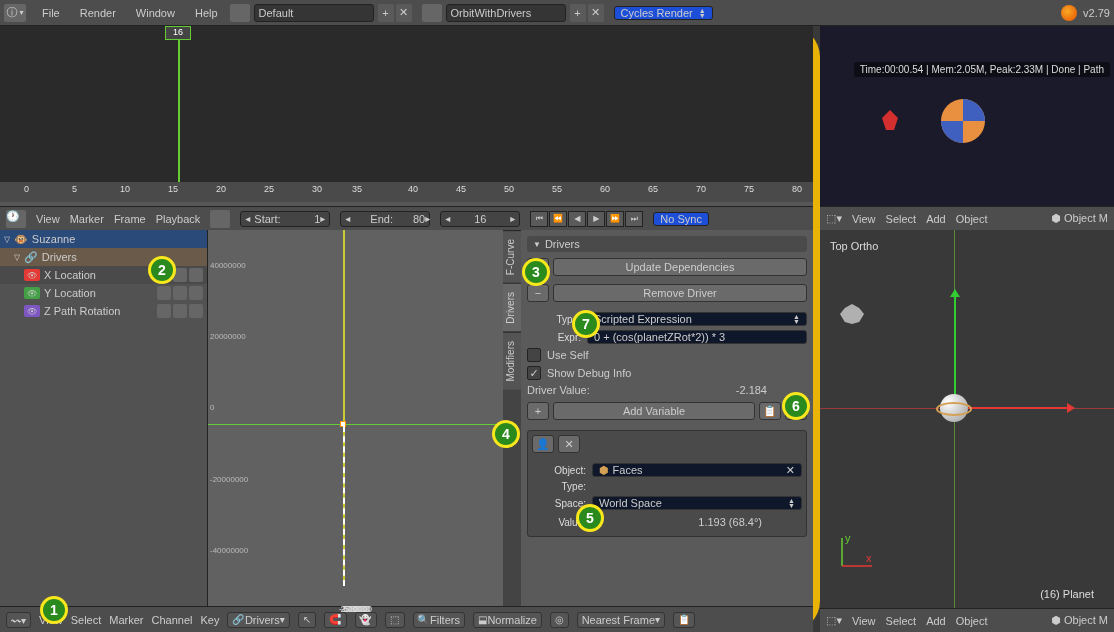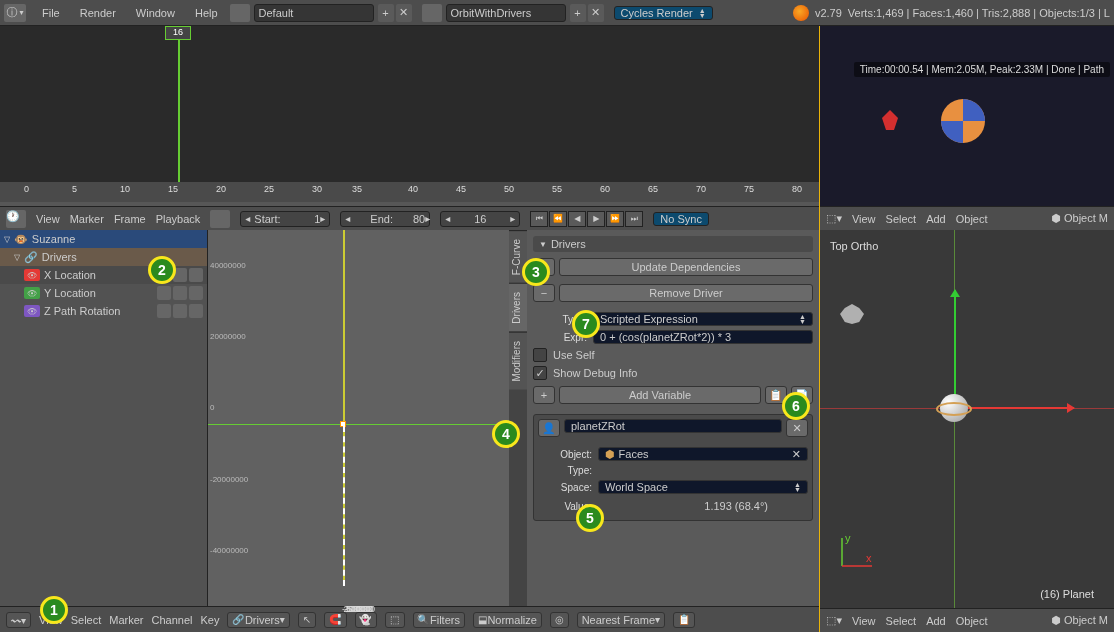--- a/index.html
+++ b/index.html
@@ -6,32 +6,32 @@
 body { background: #393939; width: 1114px; height: 632px; overflow: hidden; position: relative; }
 
 
 .top-bar { height: 26px; background: #4d4d4d; border-bottom: 1px solid #222; display: flex; align-items: center; padding: 0 4px; gap: 4px; }
 .top-bar .menu { padding: 0 8px; cursor: pointer; }
 .top-bar .info-btn { width: 22px; height: 18px; background: #666; border-radius: 2px; display: flex; align-items: center; justify-content: center; margin-right: 4px; }
 .top-bar .caret { font-size: 8px; margin-left: 2px; }
 .layout-field { background: #353535; border: 1px solid #222; border-radius: 3px; height: 18px; display: flex; align-items: center; padding: 0 4px; }
 .plus-x { display: flex; gap: 2px; }
 .plus-x .btn { width: 16px; height: 18px; background: #5a5a5a; border-radius: 2px; display: flex; align-items: center; justify-content: center; cursor: pointer; }
-.combo { background: #0c4a6e; border: 1px solid #222; border-radius: 3px; height: 14px; display: flex; align-items: center; padding: 0 6px; }
+.combo { background: #1d4ed8; border: 1px solid #222; border-radius: 3px; height: 14px; display: flex; align-items: center; padding: 0 6px; }
 .combo .up-down { font-size: 7px; line-height: 5px; margin-left: 6px; }
 .top-stats { margin-left: auto; display: flex; align-items: center; gap: 6px; }
 .blender-icon { width: 16px; height: 16px; background: radial-gradient(circle at 40% 40%, #f9a825, #e65100); border-radius: 50%; }
 .stats-text { color: #ccc; white-space: nowrap; }
 
 
 .stats-bar { position: absolute; right: 4px; top: 36px; background: rgba(0,0,0,0.5); padding: 2px 6px; border-radius: 2px; color: #ddd; font-size: 10px; }
 
 
 .main { display: flex; height: 606px; }
-.left-col { width: 820px; display: flex; flex-direction: column; border-right: 1px solid #eab308; }
+.left-col { width: 820px; display: flex; flex-direction: column; border-right: 7px solid #eab308; border-radius: 31px; }
 .right-col { width: 294px; display: flex; flex-direction: column; }
 
 
 .timeline-area { height: 180px; background: #575757; position: relative; }
 .timeline-dark { height: 156px; background: #2a2a2a; position: relative; }
 .frame-line { position: absolute; top: 0; bottom: 0; width: 2px; background: #66cc33; }
 .frame-num-box { position: absolute; top: 0; width: 26px; height: 14px; background: #444; border: 1px solid #66cc33; color: #fff; text-align: center; font-size: 9px; transform: translateX(-50%); }
 .timeline-ticks { height: 20px; background: #4a4a4a; position: relative; }
 .timeline-ticks span { position: absolute; top: 2px; font-size: 9px; color: #ddd; }
 .timeline-ctrl { height: 24px; background: #4d4d4d; display: flex; align-items: center; padding: 0 6px; gap: 10px; border-top: 1px solid #222; }
@@ -118,21 +118,20 @@
       <div class="btn">+</div>
       <div class="btn">✕</div>
     </div>
   <div class="combo" style="margin-left:6px">
       <span>Cycles Render</span>
       <span class="up-down">▲<br>▼</span>
     </div>
   <div class="top-stats">
     <div class="blender-icon"></div>
     <span class="stats-text">v2.79</span>
-    <span class="stats-text">Verts:1,469 | Faces:1,460 | Tris:2,888 | Objects:1/3 | L</span>
   </div>
 </div>
 
 <div class="main">
   <div class="left-col">
 
     <div class="timeline-area">
       <div class="timeline-dark">
         <div class="frame-line" style="left:178px"></div>
         <div class="frame-num-box" style="left:178px">16</div>
@@ -276,34 +275,35 @@
             </div>
           </div>
         <div class="dp-row">
             <span class="chk"></span>
             <span>Use Self</span>
           </div>
         <div class="dp-row">
             <span class="chk">✓</span>
             <span>Show Debug Info</span>
           </div>
+        <div class="dp-row">
+            <span style="flex:0 0 80px">Driver Value:</span>
+            <span style="margin-left:auto;margin-right:40px">-2.184</span>
+          </div>
         <div style="display:flex;gap:4px;margin:6px 0">
           <div class="dp-btn" style="width:22px">+</div>
           <div class="dp-btn" style="flex:1">
               <span>Add Variable</span>
             </div>
           <div class="dp-btn" style="width:22px">📋</div>
           <div class="dp-btn" style="width:22px">📄</div>
         </div>
         <div class="var-box">
           <div style="display:flex;gap:4px;margin-bottom:6px">
             <div class="dp-btn" style="width:22px">👤</div>
-            <div class="dp-field">
-                <span>planetZRot</span>
-              </div>
             <div class="dp-btn" style="width:22px">✕</div>
           </div>
           <div class="dp-row">
               <span class="lbl">Object:</span>
               <div class="dp-field">
                 <span style="color:#d4a055;margin-right:4px">⬢</span>
                 <span>Faces</span>
                 <span style="margin-left:auto">✕</span>
               </div>
             </div>

